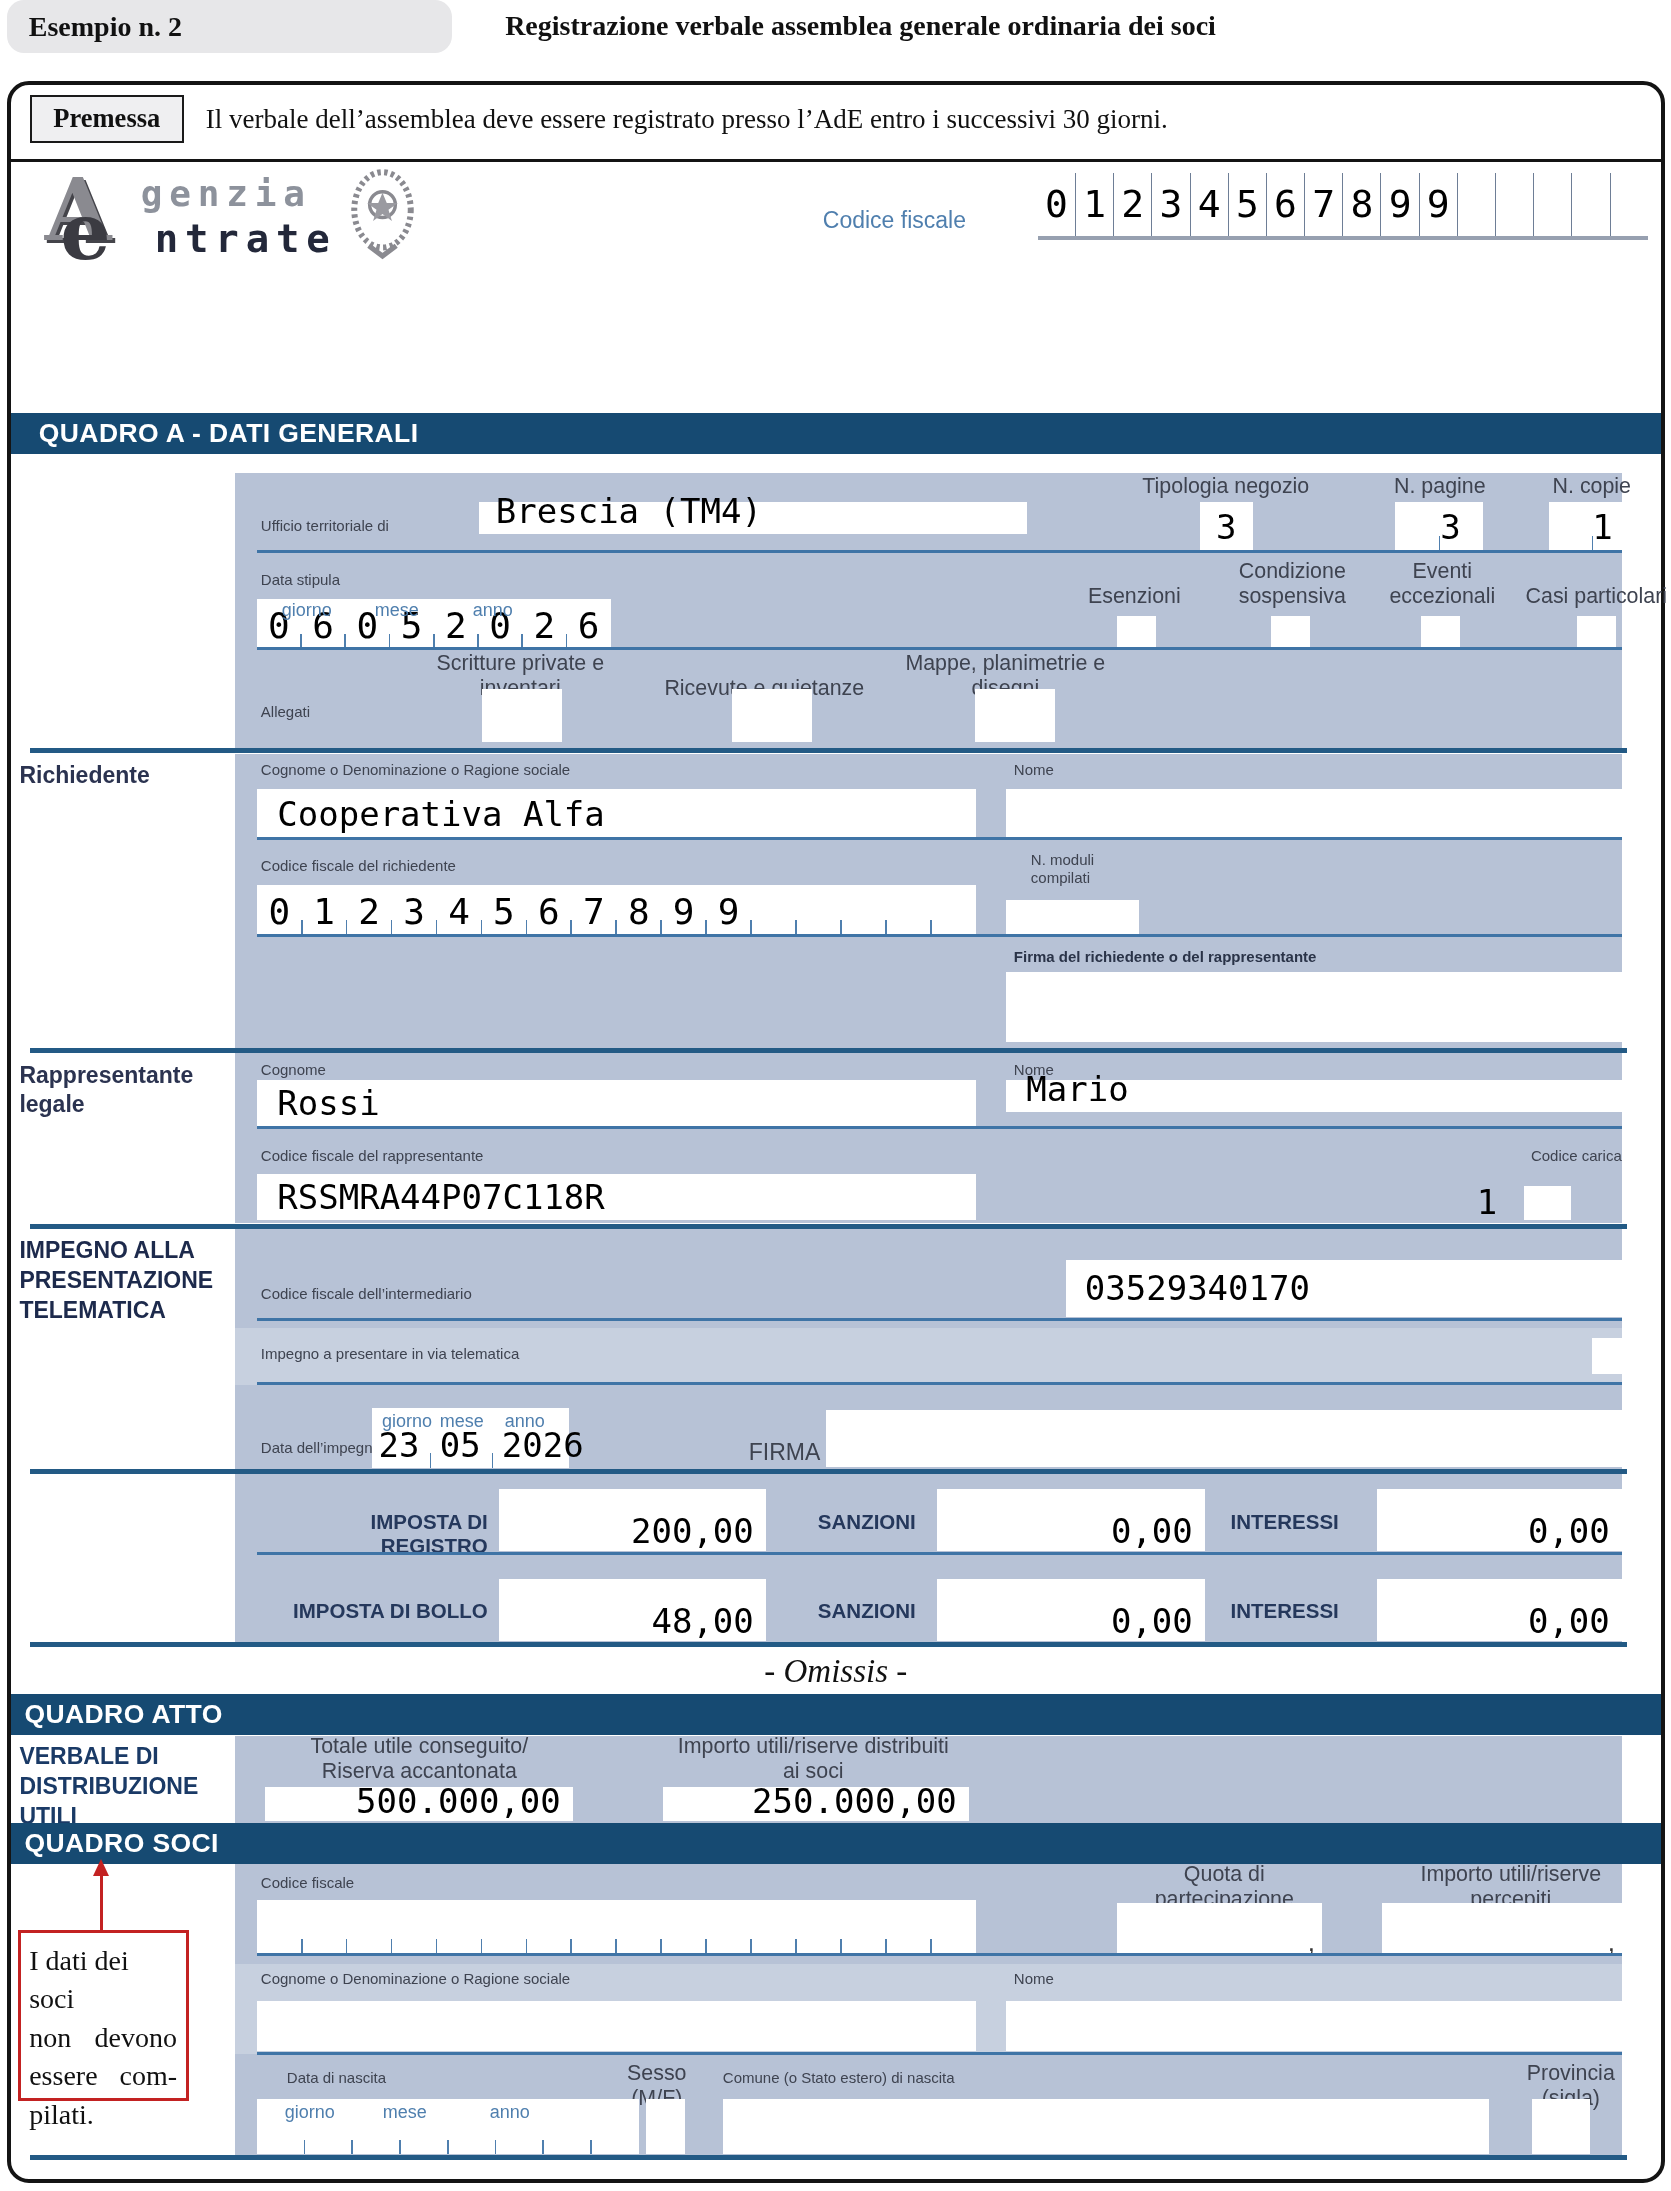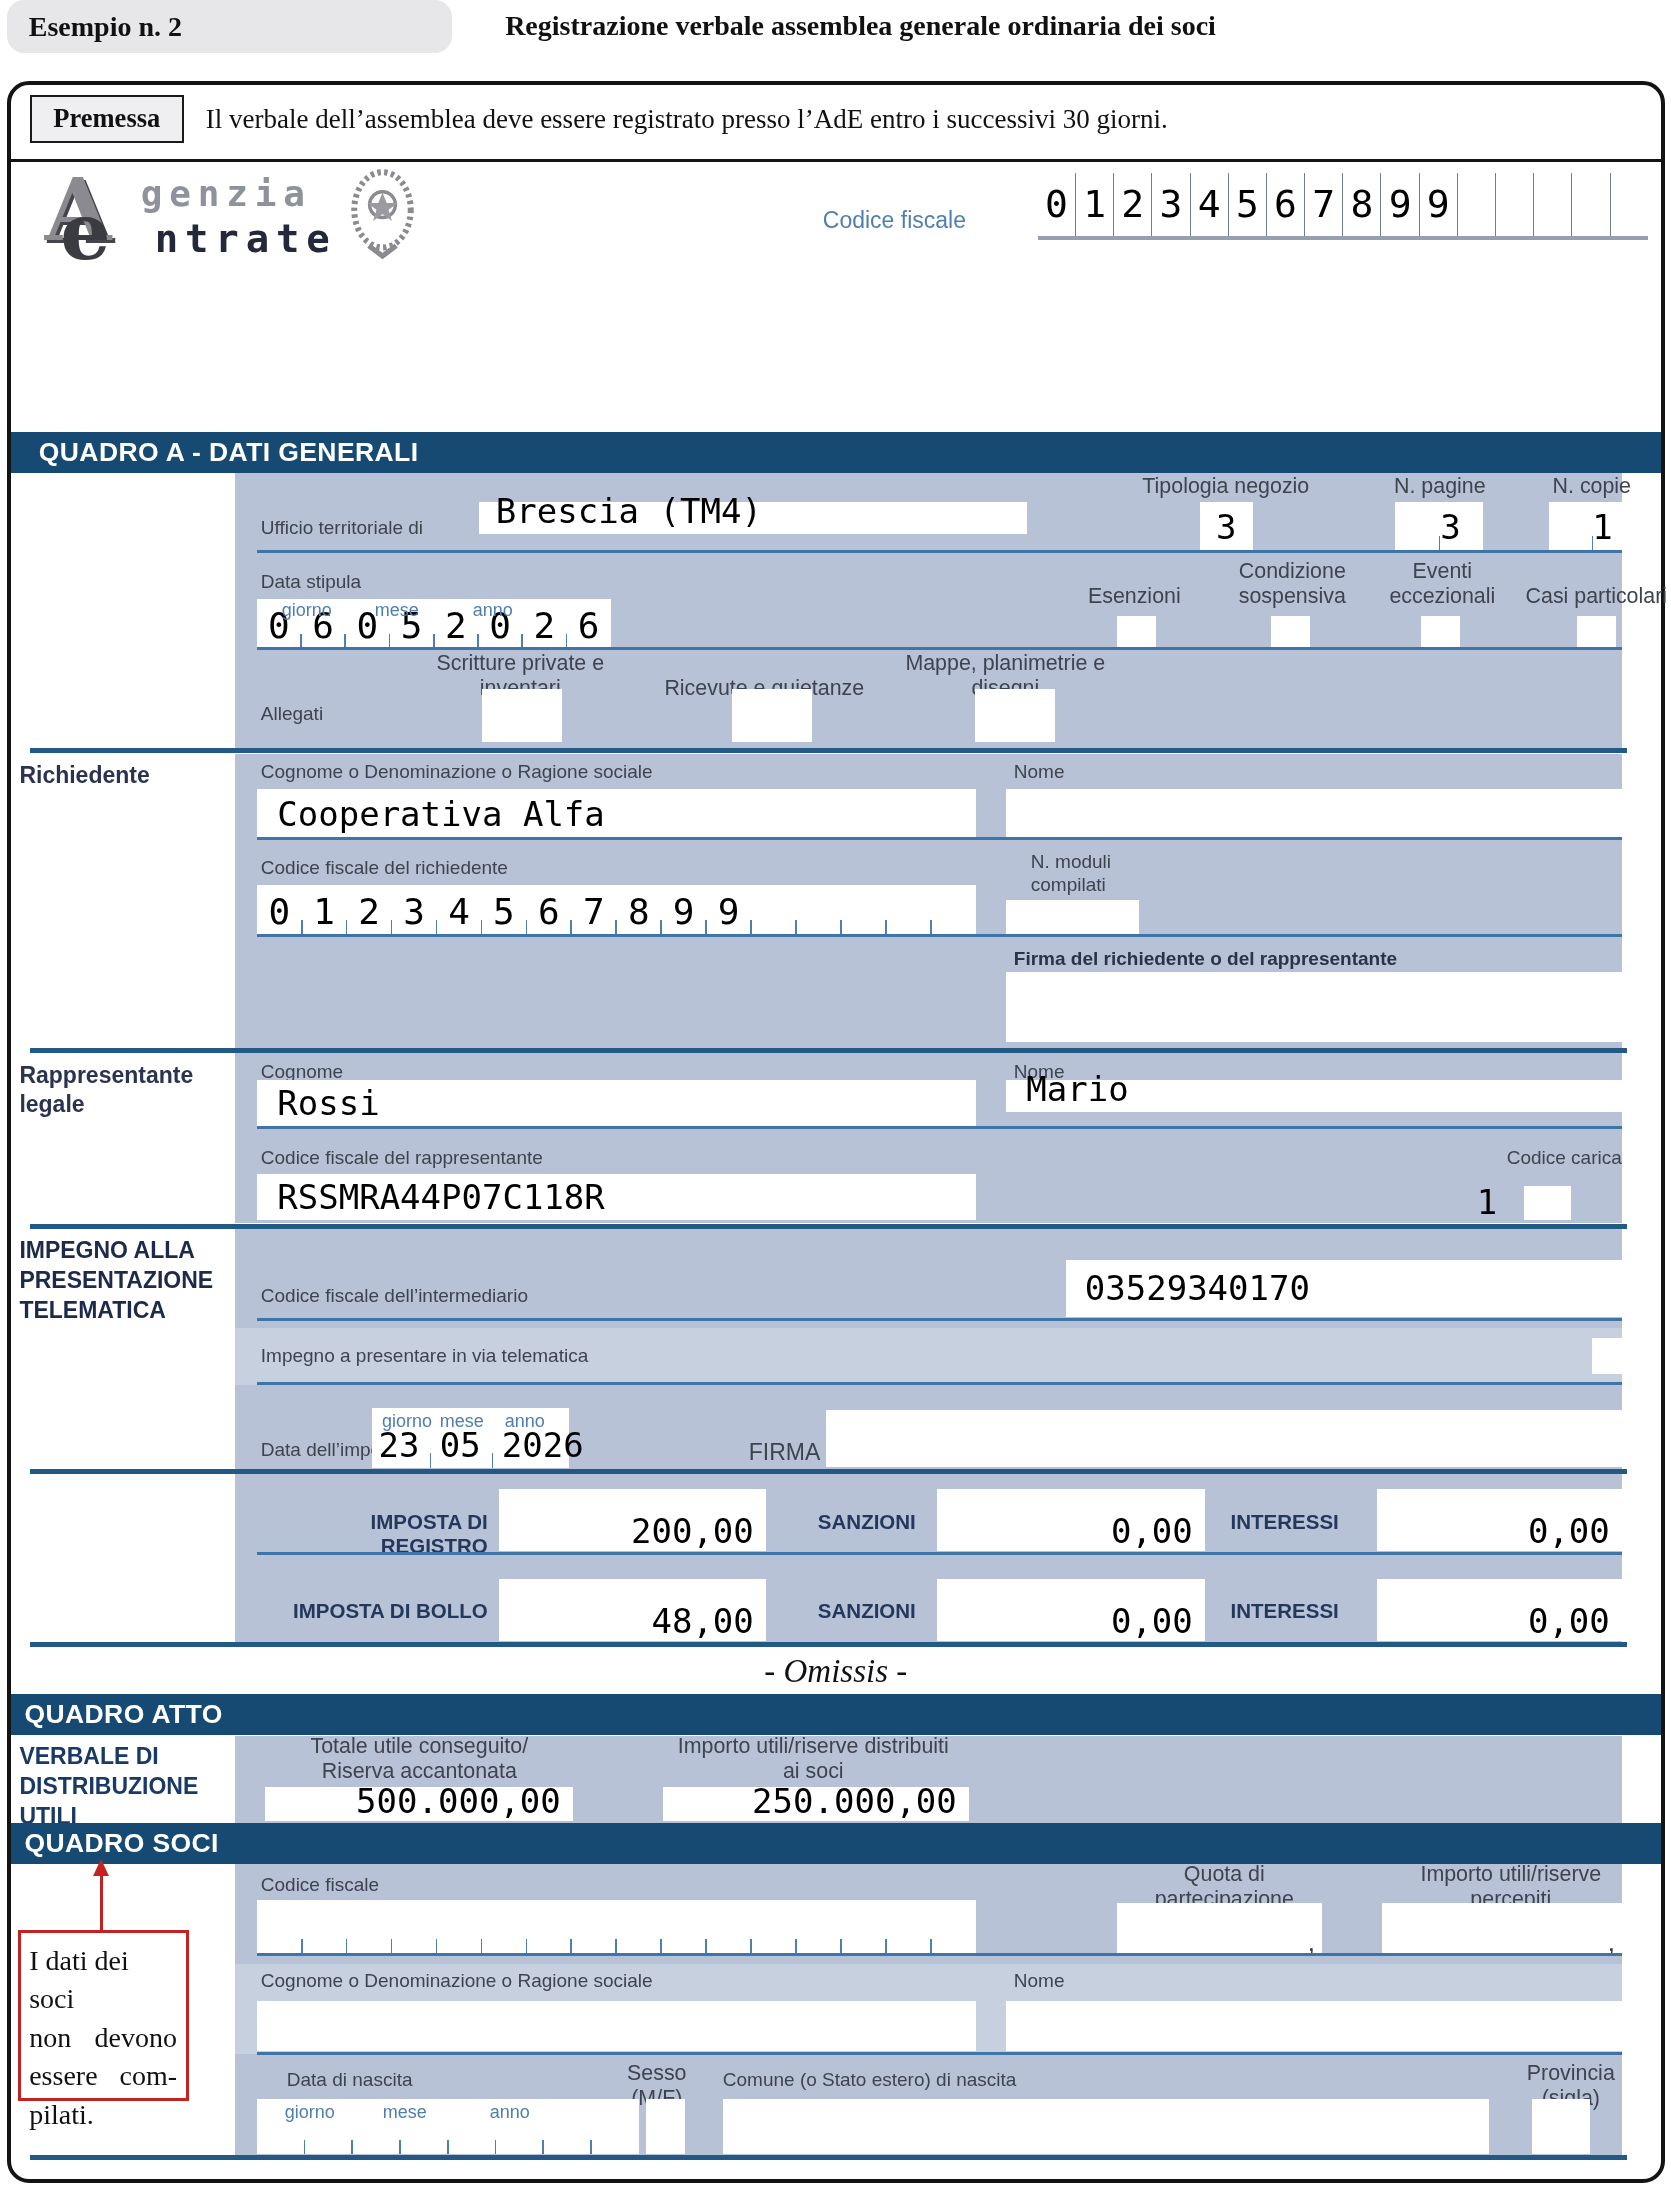--- a/index.html
+++ b/index.html
@@ -44,21 +44,21 @@
   .main-title{left:0;right:0;top:214px;text-align:center;font-weight:bold;font-size:67px;
        letter-spacing:0.9px;color:#17568e;}
   
   .qbar{left:0;right:0;height:41px;background:#164a72;color:#fff;font-weight:bold;font-size:26.5px;
        line-height:41px;padding-left:13.7px;box-sizing:border-box;letter-spacing:0.4px;}
   
   .panel{left:224px;right:39px;background:#b7c2d6;}
   .band{left:224px;right:39px;background:#c7d0df;}
   .thick{left:19px;right:34px;height:5.1px;background:#235a85;}
   .ul{height:3.4px;background:#3f74a6;}
-  .lbl{font-size:19px;color:#3e4350;}
+  .lbl{font-size:15px;color:#3e4350;}
   .lbl2{font-size:21.4px;color:#3e4350;text-align:center;display:flex;align-items:flex-end;justify-content:center;line-height:1.18;}
   .seclbl{font-weight:bold;font-size:23px;color:#2b3350;line-height:1.25;}
   .seclbl-caps{font-weight:bold;font-size:23px;color:#1d2a4c;line-height:1.3;}
   .fld{background:#fff;box-sizing:border-box;}
   .val{font-family:"DejaVu Sans Mono",monospace;font-size:34px;color:#000;}
   .tickbox{position:absolute;background:#fff;}
   .tickbox::after{content:'';position:absolute;left:50%;bottom:0;width:1.7px;height:13.7px;background:#4f7fae;}
   
   .comb-tick{display:flex;background:#fff;position:absolute;}
   .comb-tick .cell{flex:1;position:relative;text-align:center;font-family:"DejaVu Sans Mono",monospace;
@@ -121,21 +121,21 @@
         <span class="cell">9</span>
         <span class="cell">9</span>
         <span class="cell"></span>
         <span class="cell"></span>
         <span class="cell"></span>
         <span class="cell"></span>
         <span class="cell"></span>
       </div>
 
 
-    <div class="abs qbar" style="top:347px;padding-left:28px;">QUADRO A - DATI GENERALI</div>
+    <div class="abs qbar" style="top:328px;padding-left:28px;">QUADRO A - DATI GENERALI</div>
     <div class="abs panel" style="top:388px;height:276px;"></div>
 
     <div class="abs lbl" style="left:250px;top:432px;">Ufficio territoriale di</div>
     <div class="abs fld" style="left:468px;top:417px;width:548px;height:32px;">
       <span class="val" style="position:absolute;left:17px;bottom:3.4px;">Brescia (TM4)</span>
     </div>
     <div class="abs lbl2" style="left:1121px;top:392px;width:188px;height:22px;">Tipologia negozio</div>
     <div class="abs fld" style="left:1189px;top:417px;width:53px;height:48px;text-align:center;">
       <span class="val" style="line-height:50px;">3</span>
     </div>

